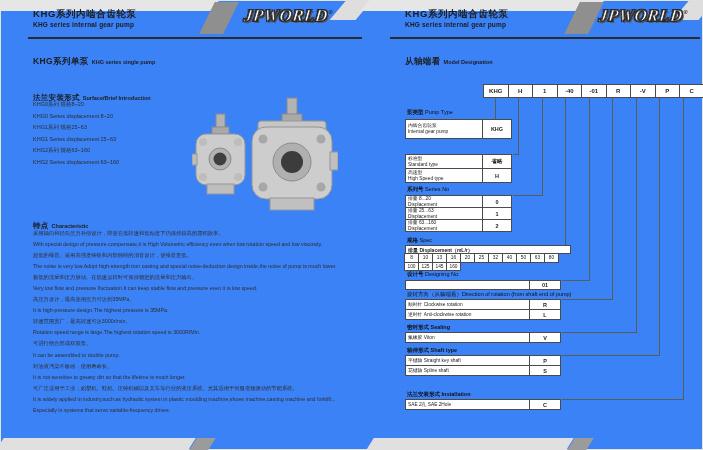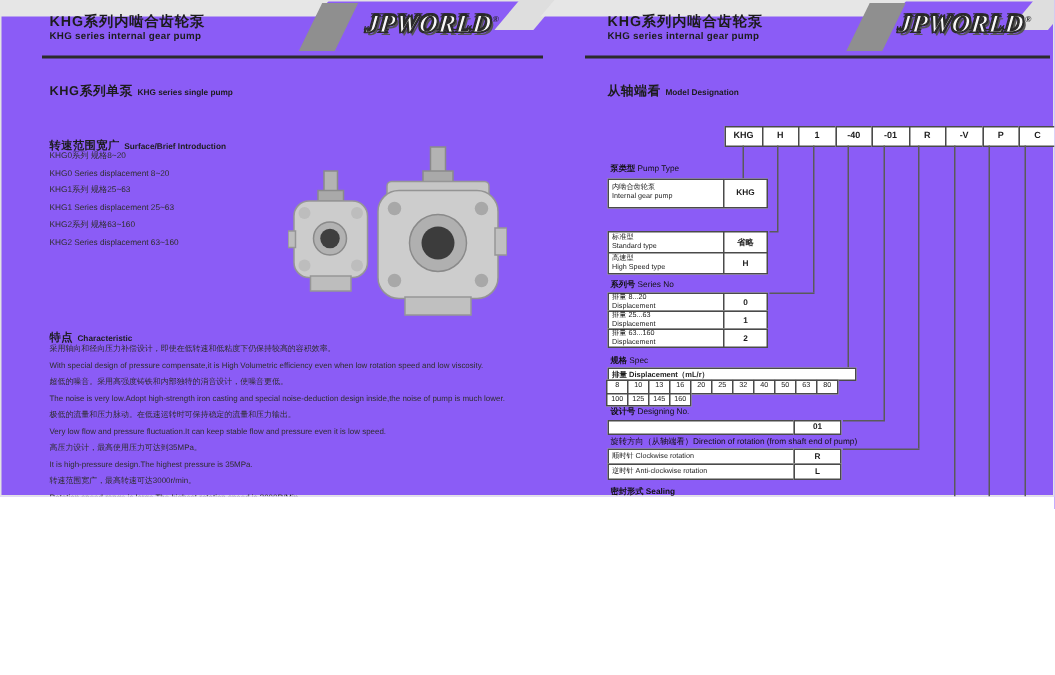--- a/index.html
+++ b/index.html
@@ -1,17 +1,17 @@
 <!DOCTYPE html>
 <html><head>
 <meta charset="utf-8">
 <style>
   html,body{margin:0;padding:0;background:#fff;}
   #canvas{
-    position:relative;width:703px;height:331px;overflow:hidden;background:#8b5cf6;
+    position:relative;width:703px;height:450px;overflow:hidden;background:#3b82f6;
     font-family:"Liberation Sans","DejaVu Sans",sans-serif;color:#1c1c1c;
     box-shadow:inset 0 0 0 1px #e3e3e3;
   }
   .page{position:absolute;top:0;height:450px;}
   #page-left{left:0;width:368px;}
   #page-right{left:385px;width:318px;}
 
   
   .band-light{position:absolute;background:#e6e6e6;transform:skewX(-40deg);}
   .slash-dark{position:absolute;background:#8f8f8f;transform:skewX(-26deg);}
@@ -78,21 +78,21 @@
     <div class="hdr-title-cn" style="left:33px;top:8px;">KHG系列内啮合齿轮泵</div>
     <div class="hdr-title-en" style="left:33px;top:21px;">KHG series internal gear pump</div>
     <div class="logo" style="left:244px;top:6px;"><span>JPWORLD</span><span class="reg">®</span></div>
     <div class="hdr-rule" style="left:28px;top:37px;width:334px;"></div>
 
     <div class="sec-title" style="left:33px;top:50px;">
       <span class="sec-cn">KHG系列单泵</span><span class="sec-en">KHG series single pump</span>
     </div>
 
     <div class="blk-head" style="left:33px;top:86px;">
-      <span class="blk-cn">转速范围宽广</span><span class="blk-en">Surface/Brief Introduction</span>
+      <span class="blk-cn">法兰安装形式</span><span class="blk-en">Surface/Brief Introduction</span>
     </div>
     <div class="lines" id="intro-lines" style="left:33px;top:99px;width:170px;">
       <div>KHG0系列 规格8~20</div>
       <div>KHG0 Series displacement 8~20</div>
       <div>KHG1系列 规格25~63</div>
       <div>KHG1 Series displacement 25~63</div>
       <div>KHG2系列 规格63~160</div>
       <div>KHG2 Series displacement 63~160</div>
     </div>
 

